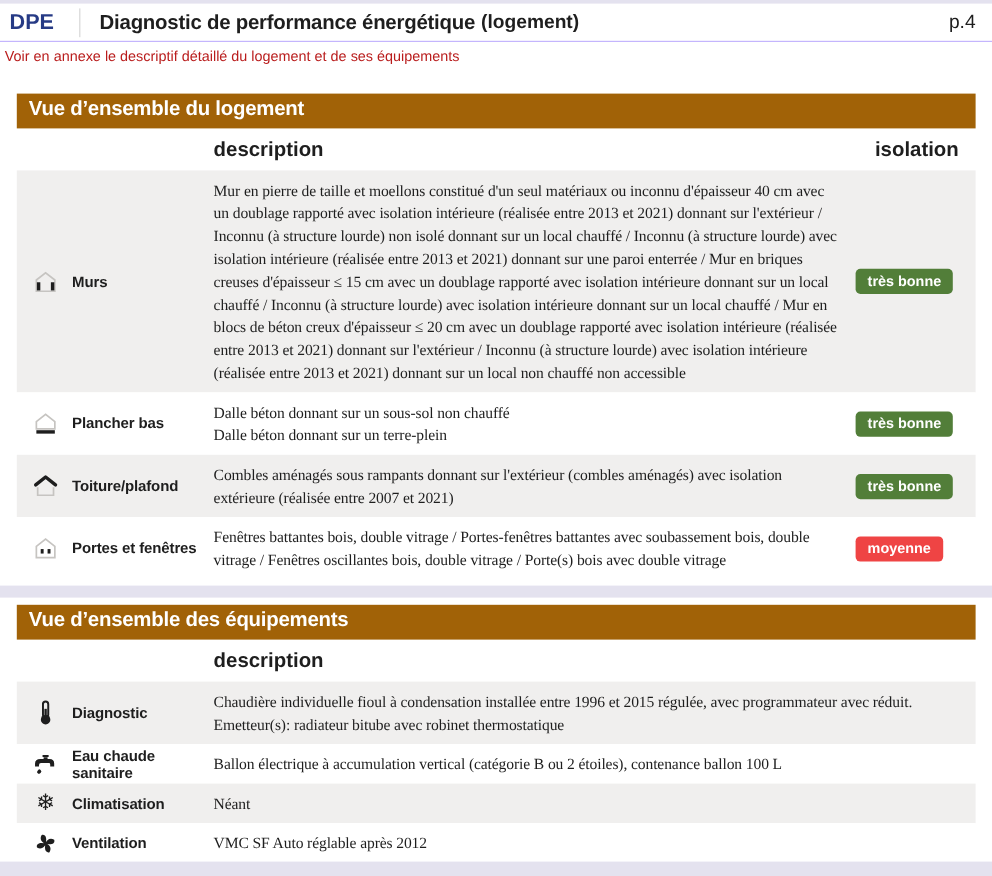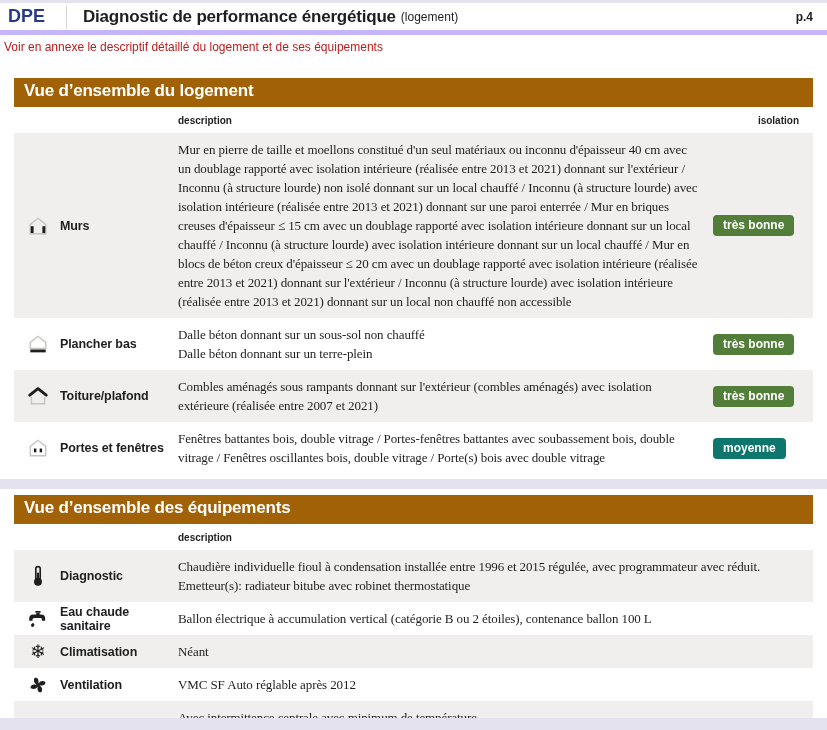--- a/index.html
+++ b/index.html
@@ -12,27 +12,27 @@
     position:relative;
   }
   .page-edge { background:#e4e2ef; width:100%; }
   .page-edge--top { height:3px; }
   .page-edge--bottom { position:absolute; bottom:0; left:0; height:12px; }
 
   
   .doc-header {
     display:flex; align-items:center;
     height:32px; padding:0 14px 0 8px;
-    border-bottom:5px solid #c4b5fd;
+    border-bottom:1px solid #c4b5fd;
   }
   .dpe-logo { color:#263a85; font-weight:bold; font-size:18px; width:58px; }
   .header-vline { border-left:1px solid #d6d6d6; height:24px; margin-right:16px; }
   .doc-title { font-size:17px; font-weight:bold; letter-spacing:-0.2px; }
-  .doc-subtitle { font-size:12px; font-weight:normal; margin-left:5px; }
-  .page-num { margin-left:auto; font-weight:bold; font-size:12px; }
+  .doc-subtitle { font-size:16px; font-weight:bold; margin-left:5px; }
+  .page-num { margin-left:auto; font-weight:normal; font-size:16px; }
 
   .annex-link {
     display:inline-block;
     color:#b91c1c; font-size:12px;
     padding:5px 0 4px 4px;
     text-decoration:none;
     cursor:pointer;
     text-align:center;
   }
 
@@ -40,21 +40,21 @@
   .section { margin:0 14px; }
   .section--first { margin-top:20px; }
   .section-bar {
     background:#a16207; color:#fff;
     font-weight:bold; font-size:17px;
     padding:3px 10px 6px 10px;
     letter-spacing:-0.2px;
   }
   .cols-header {
     display:flex; align-items:center;
-    font-weight:bold; font-size:10px;
+    font-weight:bold; font-size:17px;
     padding:8px 0 7px 0;
   }
   .cols-header .col-desc-h { margin-left:164px; }
   .cols-header .col-iso-h { margin-left:auto; padding-right:14px; }
 
   .row { display:flex; align-items:stretch; background:#fff; }
   .row--gray { background:#f0efee; }
   .cell-label {
     width:164px; flex-shrink:0;
     display:flex; align-items:center; gap:11px;
@@ -75,21 +75,21 @@
     display:flex; align-items:center;
     padding-right:6px;
     text-align:center;
   }
   .badge {
     color:#fff; font-weight:bold; font-size:12px;
     padding:3px 10px 4px 10px; border-radius:4px;
     white-space:nowrap;
   }
   .badge--green { background:#527e39; }
-  .badge--orange { background:#0f766e; }
+  .badge--orange { background:#ef4444; }
 
   .section-gap { height:10px; background:#e4e2ef; margin:5px 0 6px 0; }
 
   .snowflake-glyph { font-size:19px; line-height:1; color:#1e1e1e; }
 </style>
 </head>
 <body>
 
 
 

